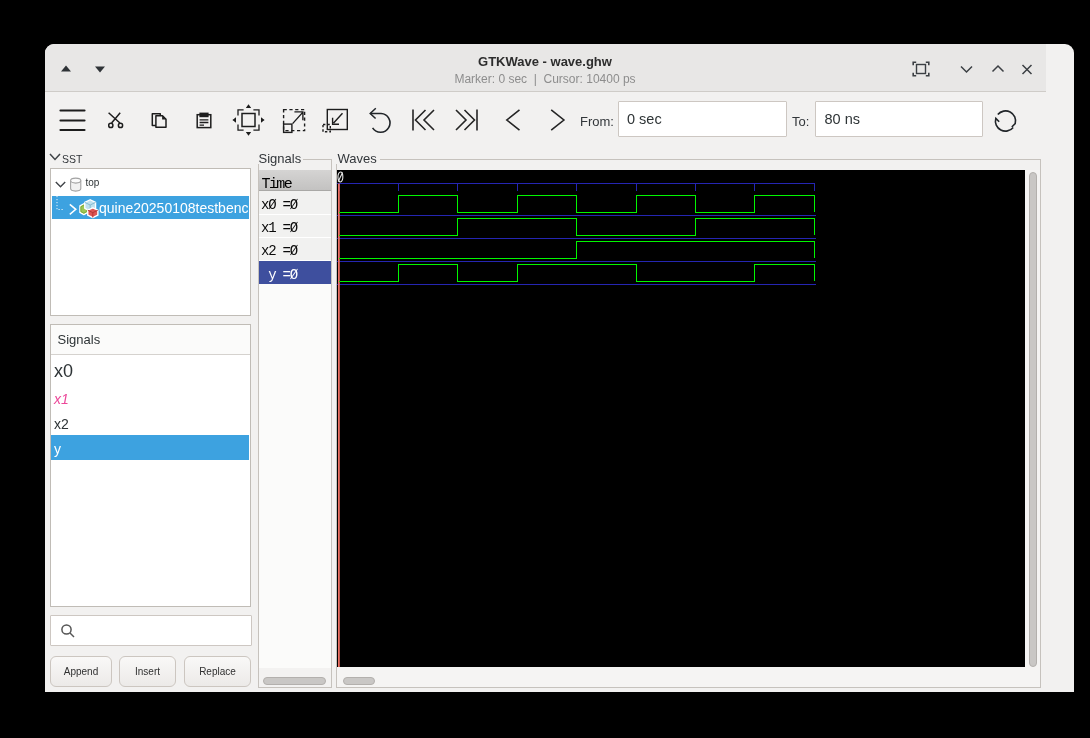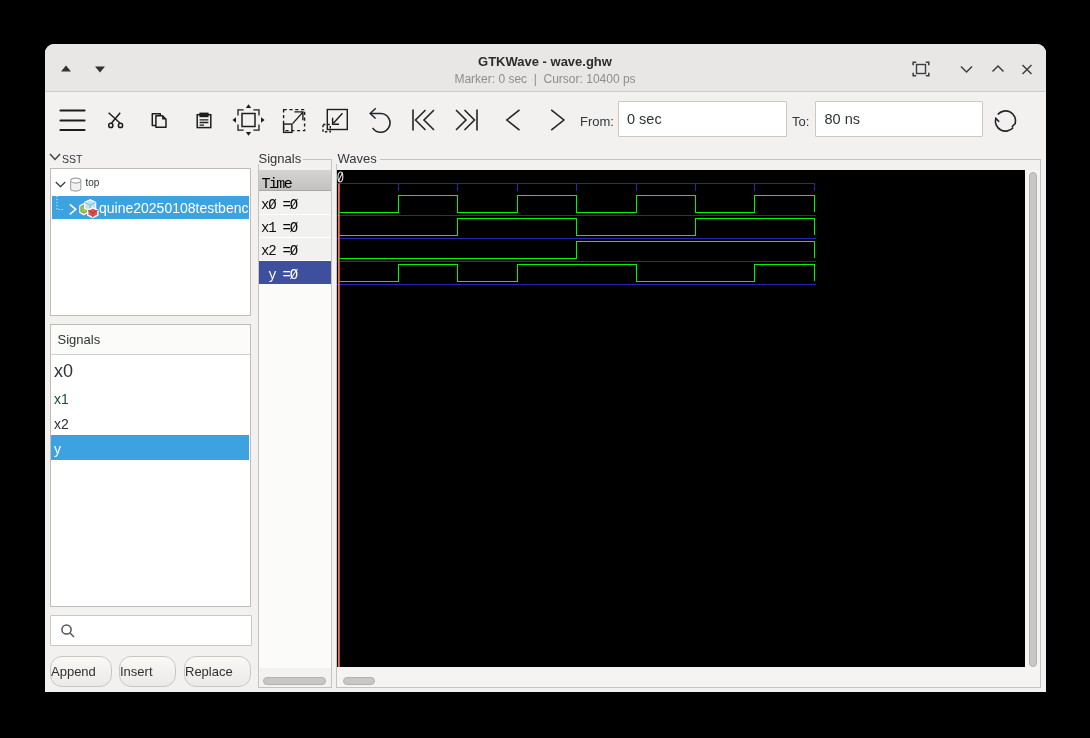--- a/index.html
+++ b/index.html
@@ -1,25 +1,25 @@
 <!DOCTYPE html>
 <html><head>
 <meta charset="utf-8">
 <style>
 html,body{margin:0;padding:0;}
 body{width:1090px;height:738px;background:#000;font-family:"Liberation Sans",sans-serif;overflow:hidden;position:relative;}
-#win{position:absolute;left:45px;top:44px;width:1001px;height:648px;background:#f2f1f0;border-radius:9px 9px 0 0;overflow:hidden;}
+#win{position:absolute;left:45px;top:44px;width:1001px;height:648px;background:#f2f1f0;border-radius:9px 9px 0 0;overflow:hidden;padding-left:28px;}
 .abs{position:absolute;}
 #titlebar{position:absolute;left:0;top:0;width:1001px;height:47px;background:#e8e7e6;border-bottom:1px solid #cfccc8;}
 #title{position:absolute;left:0;top:9.5px;width:1000px;text-align:center;font-size:13px;font-weight:bold;color:#2d2d2d;}
 #subtitle{position:absolute;left:0;top:27.5px;width:1000px;text-align:center;font-size:12px;color:#8d8d8d;}
 .lbl{position:absolute;font-size:13px;color:#32363a;}
 .entry{position:absolute;background:#fff;border:1px solid #cdc7c2;border-radius:1px;}
 .entry span{position:absolute;left:8.5px;top:8.5px;font-size:14.5px;color:#2e3436;}
-.btn{position:absolute;height:29px;background:linear-gradient(#f9f8f7,#eceae8);border:1px solid #ccc6c0;border-radius:12px;font-size:13px;color:#303030;line-height:29px;}
+.btn{position:absolute;height:29px;background:linear-gradient(#f9f8f7,#eceae8);border:1px solid #ccc6c0;border-radius:6px;font-size:10px;color:#303030;text-align:center;line-height:29px;}
 .whitebox{position:absolute;background:#fff;border:1px solid #c0bcb6;}
 .sel-blue{background:#3da2e0;color:#fff;}
 #tree-sel{position:absolute;left:1px;top:27px;width:197px;height:23px;background:#3da2e0;}
 .frame-line{position:absolute;background:#c6c2bd;}
 #mono, .mono{font-family:"Liberation Mono",monospace;}
 </style>
 </head>
 <body>
 <div id="win">
 
@@ -141,21 +141,21 @@
         <polygon points="35.8,9.3 40.2,11.4 40.2,15.7 35.8,17.8 31.4,15.7 31.4,11.4" fill="#dd5454" stroke="#fff" stroke-width="1.2"></polygon>
         <path d="M31.4,11.4 L35.8,13.5 L40.2,11.4 M35.8,13.5 V17.8" stroke="#b03535" stroke-width="0.8" fill="none"></path>
       </g>
       <text x="43" y="16.5" font-size="14" fill="#ffffff" font-family="Liberation Sans,sans-serif">quine20250108testbenc</text>
     </svg>
   </div>
   <div class="whitebox" id="sigbox" style="left:5px;top:280px;width:199px;height:281px;">
     <div class="abs" style="left:0;top:0;width:199px;height:29px;border-bottom:1px solid #d5d2ce;background:#fbfbfa;"></div>
     <div class="abs" style="left:6.5px;top:7px;font-size:13px;color:#2e3436;">Signals</div>
     <div class="abs" style="left:3px;top:36px;font-size:18px;color:#2e3436;">x0</div>
-    <div class="abs" style="left:3px;top:65.5px;font-size:14px;color:#14532d;">x1</div>
+    <div class="abs" style="left:3px;top:65.5px;font-size:14px;color:#ec4899;font-style:italic;">x1</div>
     <div class="abs" style="left:3px;top:91px;font-size:14px;color:#2e3436;">x2</div>
     <div class="abs sel-blue" style="left:0px;top:110px;width:198px;height:25.3px;"></div>
     <div class="abs" style="left:3px;top:116px;font-size:14px;color:#fff;">y</div>
   </div>
   <div class="entry" id="search" style="left:5px;top:571px;width:200px;height:29px;">
     <svg class="abs" style="left:9px;top:7px" width="16" height="16" viewBox="0 0 16 16">
       <circle cx="6.5" cy="6.5" r="4.6" stroke="#555" fill="none" stroke-width="1.5"></circle>
       <path d="M10 10 L14 14" stroke="#555" stroke-width="1.5"></path>
     </svg>
   </div>

